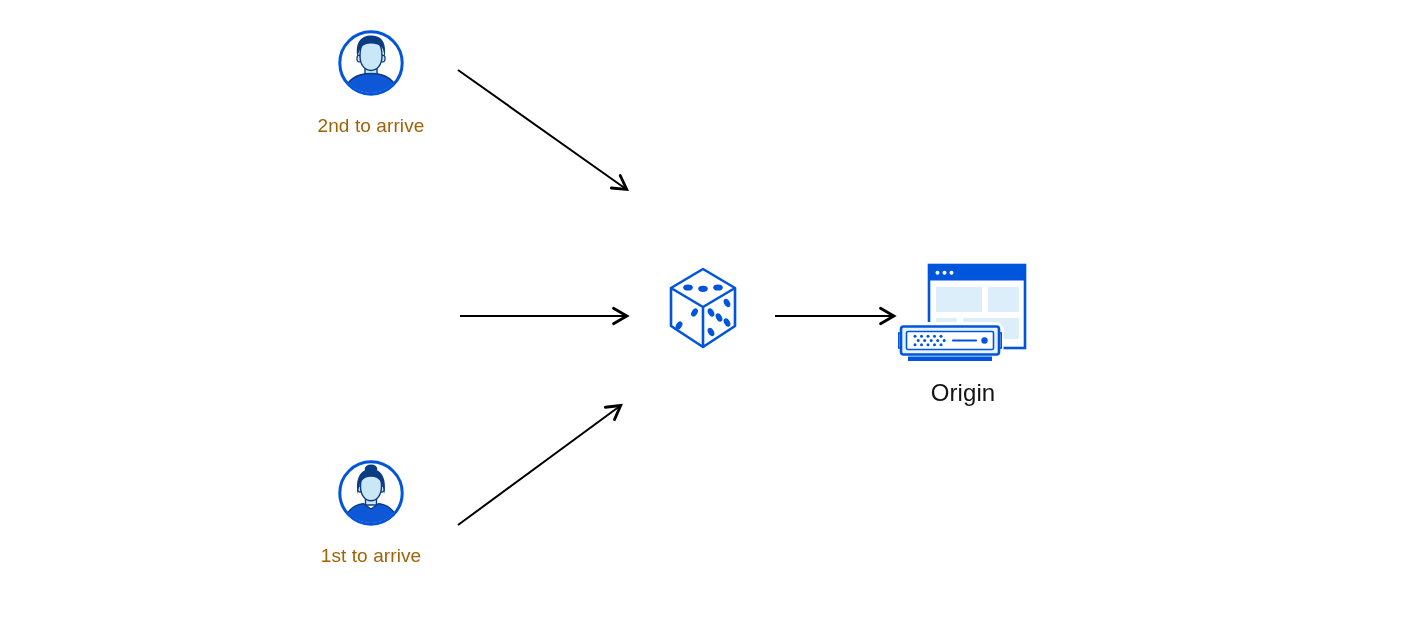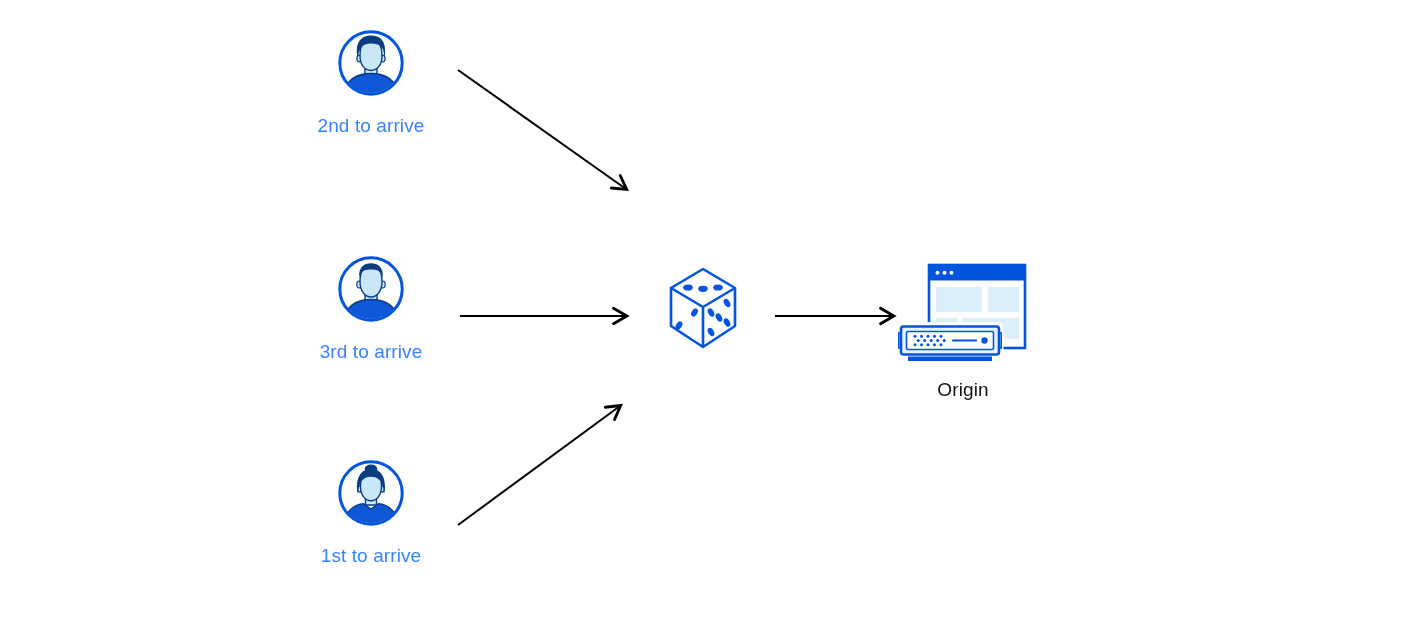--- a/index.html
+++ b/index.html
@@ -6,28 +6,28 @@
   .canvas{
     position:relative;width:1405px;height:633px;background:#ffffff;overflow:hidden;
     font-family:"Liberation Sans", sans-serif;
   }
   .arrows-layer{position:absolute;left:0;top:0;width:1405px;height:633px;pointer-events:none;}
   .node{position:absolute;display:flex;flex-direction:column;align-items:center;}
   .client-node{width:160px;}
   .avatar{width:66px;height:66px;}
   .avatar svg{display:block;width:100%;height:100%;}
   .node-label{
-    margin-top:20px;font-size:19px;line-height:1.05;color:#3b82f6;text-align:center;
+    margin-top:20px;font-size:19px;line-height:1.05;color:#a16207;text-align:center;
     white-space:nowrap;letter-spacing:0.1px;
   }
   .dice-node{left:666px;top:266px;width:74px;height:84px;}
   .dice-node svg{display:block;width:74px;height:84px;}
   .origin-node{left:898px;top:263px;width:130px;}
   .origin-node svg{display:block;width:130px;height:100px;}
-  .origin-label{margin-top:17px;font-size:19px;color:#141414;text-align:center;}
+  .origin-label{margin-top:17px;font-size:24px;color:#141414;text-align:center;}
 </style>
 </head>
 <body>
 
 <div class="canvas">
 
   <svg class="arrows-layer" viewBox="0 0 1405 633">
     <defs>
       <marker id="arrowhead" viewBox="0 0 12 12" refX="9.5" refY="6" markerWidth="10" markerHeight="10" orient="auto">
         <path d="M2,1.4 L10,6 L2,10.6" fill="none" stroke="#000000" stroke-width="1.7" stroke-linecap="round"></path>
@@ -54,41 +54,20 @@
           <ellipse cx="21.3" cy="28.5" rx="2.4" ry="3.4" fill="#C9E7F6" stroke="#0B3B80" stroke-width="1.2"></ellipse>
           <ellipse cx="44.7" cy="28.5" rx="2.4" ry="3.4" fill="#C9E7F6" stroke="#0B3B80" stroke-width="1.2"></ellipse>
           <path d="M22,26 C22,14 26,9.5 33,9.5 C40,9.5 44,14 44,26 C44,34.5 39.5,40.5 33,40.5 C26.5,40.5 22,34.5 22,26 Z" fill="#C9E7F6" stroke="#0B3B80" stroke-width="1.4"></path>
           <path d="M19.5,27 C16.5,12 24,5 34,5.5 C43.5,6 48.8,12 46.8,28 C45.5,19.5 44.2,16.2 39.5,14.6 C33.5,12.6 25.8,13.4 23.3,17.4 C21.6,20 20.4,23 19.5,27 Z" fill="#0B3B80"></path>
         </g>
       </svg>
     </div>
     <div class="node-label">2nd to arrive</div>
   </div>
 
-  <div class="node client-node" style="left:291px;top:256px;">
-    <div class="avatar">
-      <svg viewBox="0 0 66 66">
-        <defs>
-            <clipPath id="avc2">
-              <circle cx="33" cy="33" r="30"></circle>
-            </clipPath>
-          </defs>
-        <circle cx="33" cy="33" r="31.2" fill="#ffffff" stroke="#0055DC" stroke-width="3"></circle>
-        <g clip-path="url(#avc2)">
-          <path d="M27,33 h12 v12 h-12 z" fill="#C9E7F6" stroke="#0B3B80" stroke-width="1.4"></path>
-          <path d="M5,68 C7,50 18,43.5 33,43.5 C48,43.5 59,50 61,68 Z" fill="#0E57D6" stroke="#0B3B80" stroke-width="1.4"></path>
-          <ellipse cx="21.3" cy="28.5" rx="2.5" ry="3.5" fill="#C9E7F6" stroke="#0B3B80" stroke-width="1.2"></ellipse>
-          <ellipse cx="44.7" cy="28.5" rx="2.5" ry="3.5" fill="#C9E7F6" stroke="#0B3B80" stroke-width="1.2"></ellipse>
-          <path d="M22,25.5 C22,14.5 26,10 33,10 C40,10 44,14.5 44,25.5 C44,34.5 39.5,41 33,41 C26.5,41 22,34.5 22,25.5 Z" fill="#C9E7F6" stroke="#0B3B80" stroke-width="1.4"></path>
-          <path d="M21,22 C20.5,11 26,7.2 33,7.2 C40,7.2 45.5,11 45,22 C44,15.8 40.5,13.6 33,13.6 C25.5,13.6 22,15.8 21,22 Z" fill="#0B3B80"></path>
-        </g>
-      </svg>
-    </div>
-    <div class="node-label">3rd to arrive</div>
-  </div>
 
   <div class="node client-node" style="left:291px;top:460px;">
     <div class="avatar">
       <svg viewBox="0 0 66 66">
         <defs>
             <clipPath id="avc3">
               <circle cx="33" cy="33" r="30"></circle>
             </clipPath>
           </defs>
         <circle cx="33" cy="33" r="31.2" fill="#ffffff" stroke="#0055DC" stroke-width="3"></circle>

